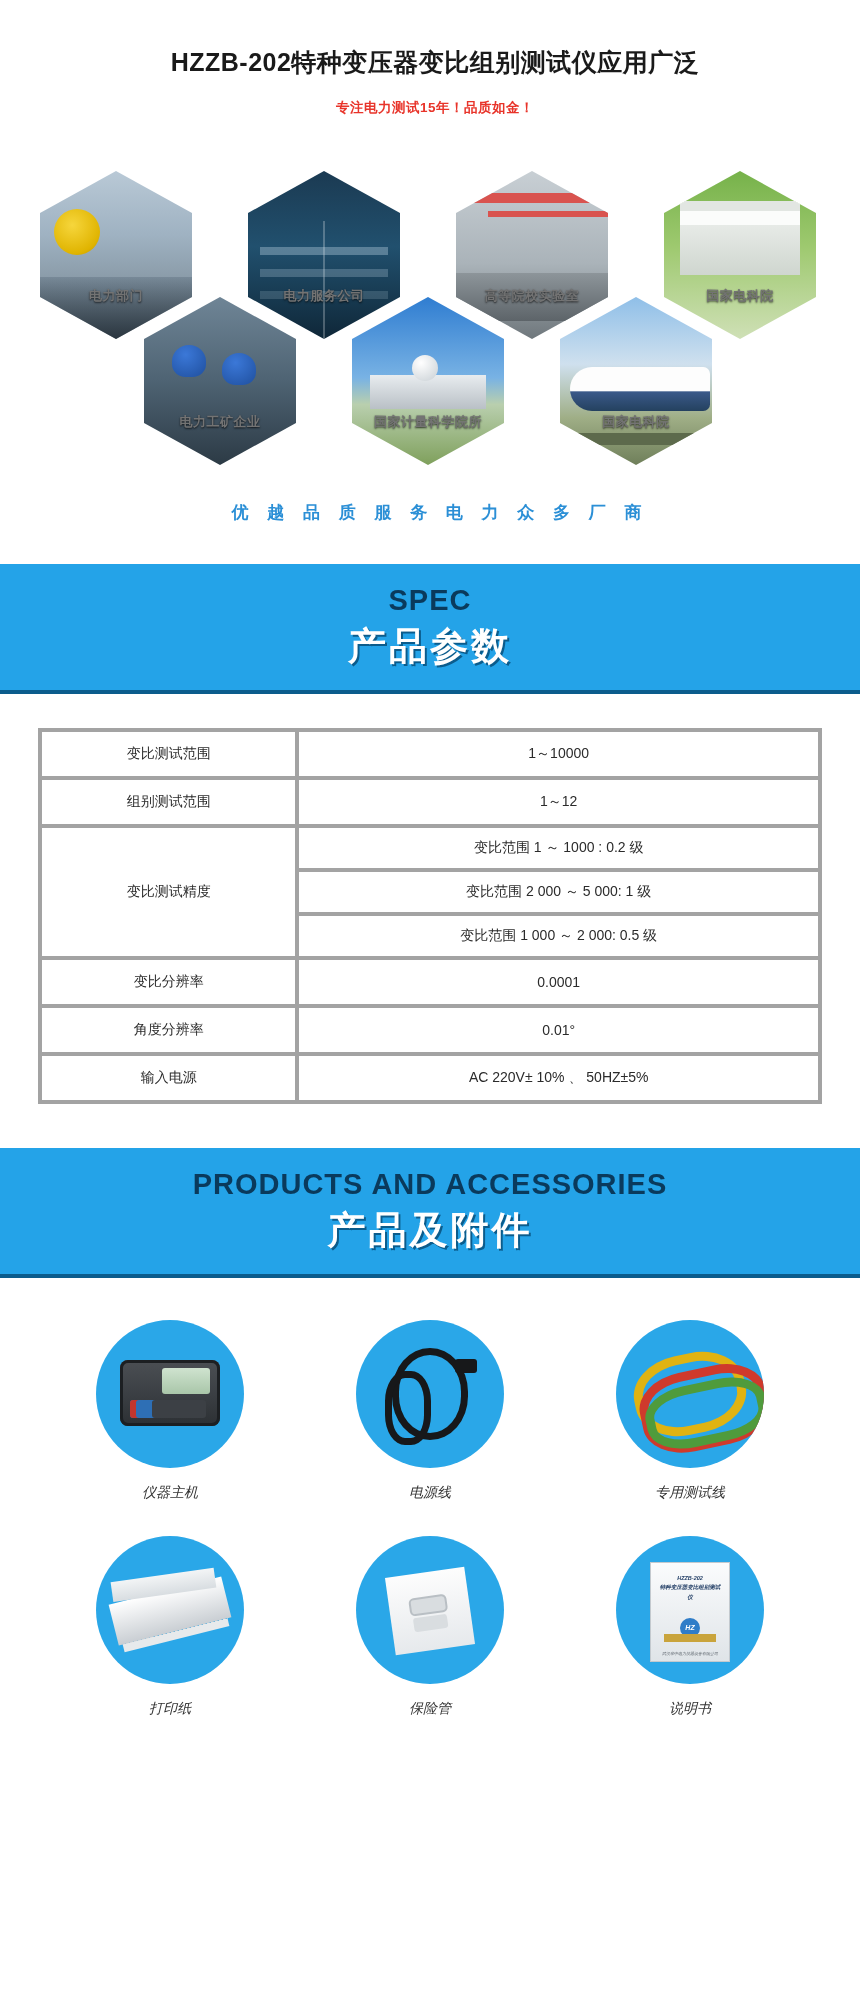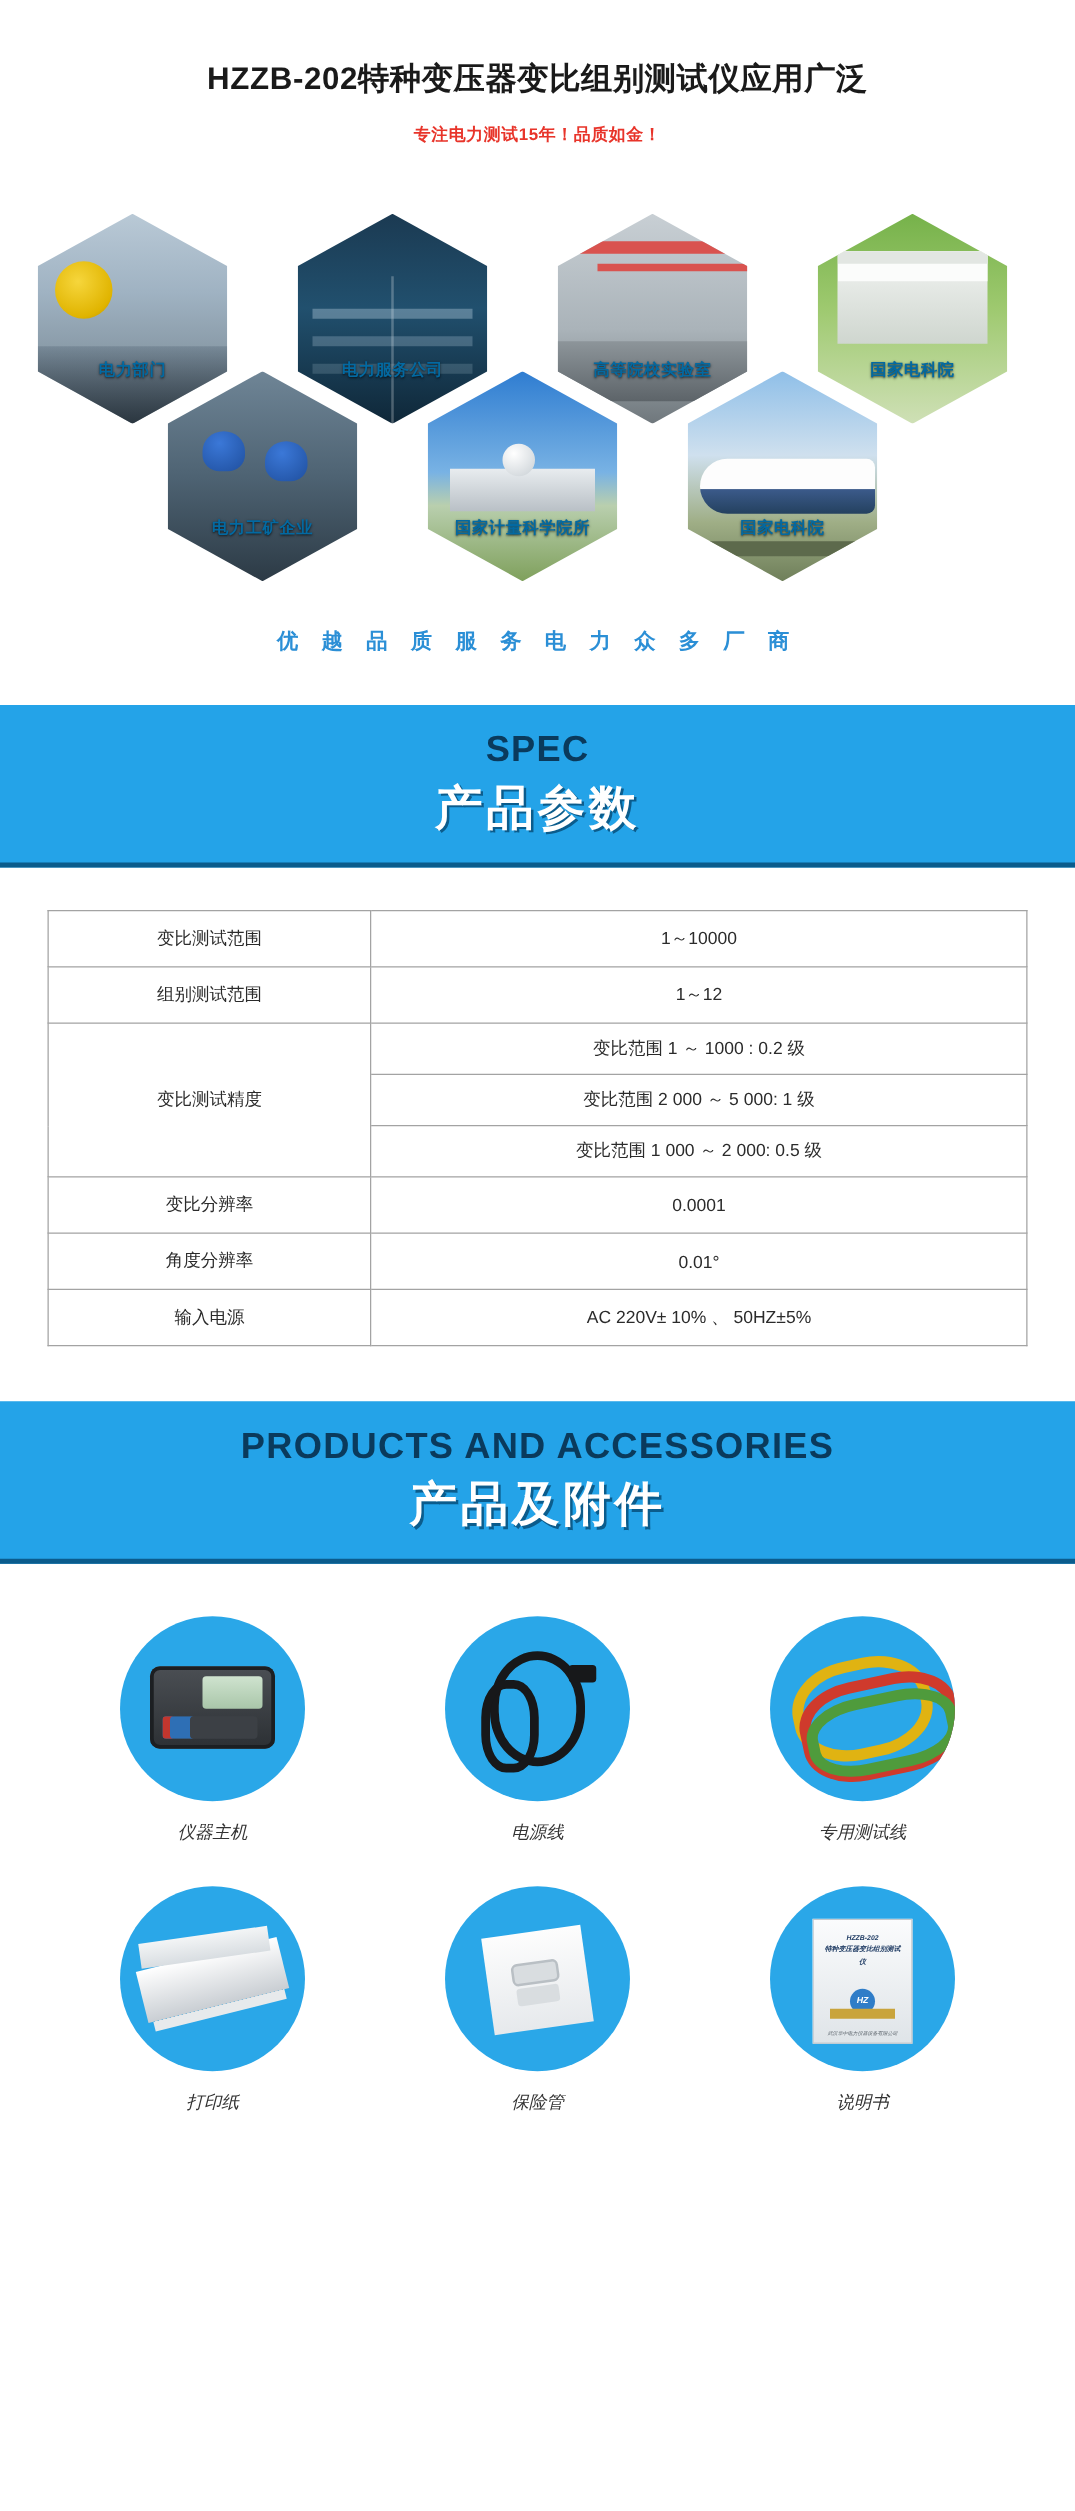--- a/index.html
+++ b/index.html
@@ -7,21 +7,21 @@
     width: 860px;
     font-family: "Liberation Sans", sans-serif;
     background: #ffffff;
     color: #222;
   }
   .page { width: 860px; position: relative; }
 
   
   .hero {
     width: 860px;
-    padding: 46px 0 0 0;
+    padding: 46px 0 0 10px;
     background: #ffffff;
     text-align: center;
   }
   .hero-title {
     font-size: 25px;
     font-weight: bold;
     color: #1a1a1a;
     letter-spacing: 0.5px;
   }
   .hero-sub {
@@ -49,21 +49,21 @@
   .hex .photo {
     position: absolute;
     inset: 0;
   }
   .hex .cap {
     position: absolute;
     left: 0; right: 0;
     bottom: 34px;
     text-align: center;
     font-size: 13px;
-    color: #0369a1;
+    color: #737373;
     font-weight: bold;
     text-shadow: 0 1px 2px rgba(0,0,0,.75);
     letter-spacing: .5px;
   }
 
   
   .ph-power {
     background:
       linear-gradient(180deg, #b9c9d6 0%, #9fb2c2 38%, #6e7d86 100%);
   }
@@ -177,21 +177,21 @@
   }
 
   
   .spec-wrap { padding: 34px 38px 44px; }
   table.spec {
     width: 100%;
     border-collapse: collapse;
     font-size: 14px;
   }
   table.spec td {
-    border: 1px solid #a3a3a3;
+    border: 4px solid #a3a3a3;
     padding: 13px 8px;
     text-align: center;
     color: #2b2b2b;
   }
   table.spec td.key { width: 33%; }
   table.spec td.acc { padding: 11px 8px; }
 
   
   .acc-wrap {
     padding: 42px 40px 50px;

